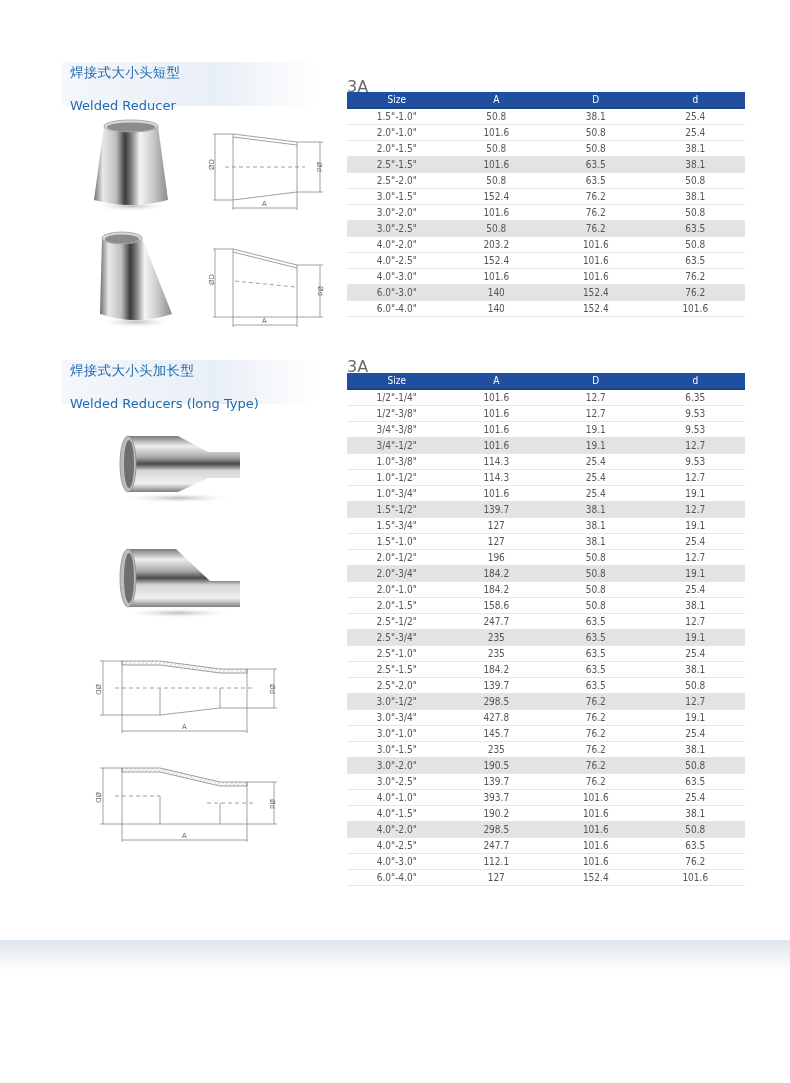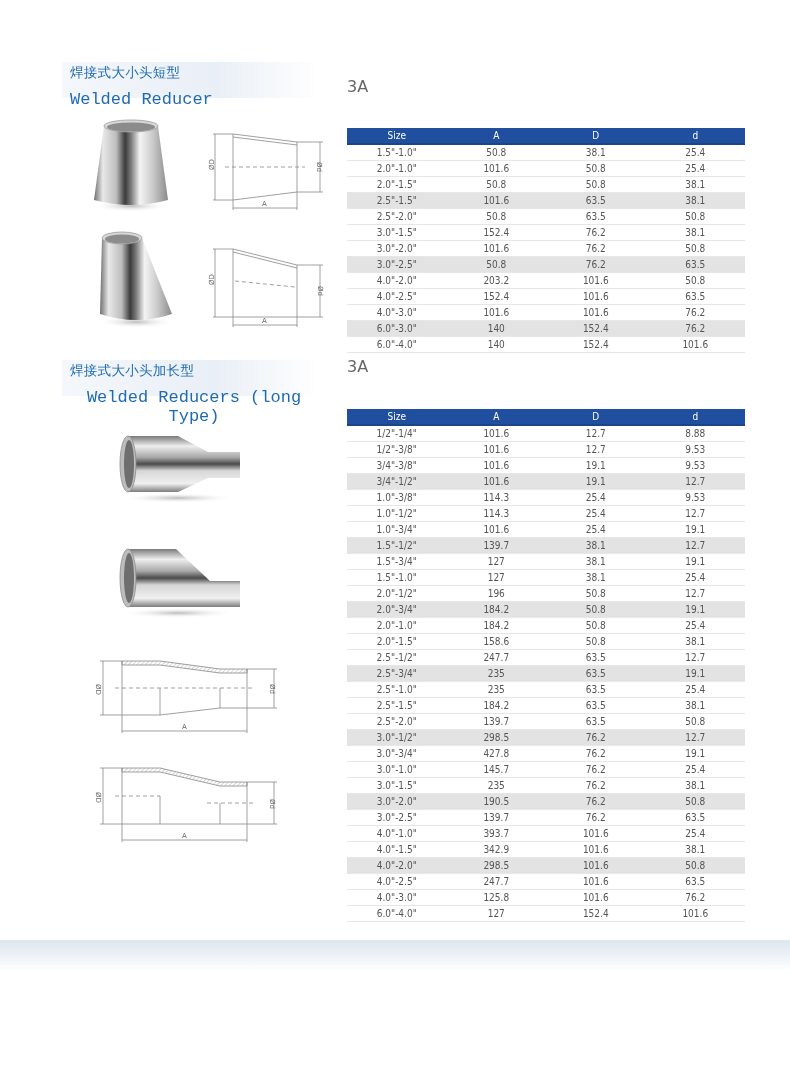--- a/index.html
+++ b/index.html
@@ -1,21 +1,21 @@
 <!DOCTYPE html>
 <html><head>
 <meta charset="utf-8">
 <style>
   html, body { margin:0; padding:0; background:#ffffff; }
   body { width:790px; height:1083px; position:relative; overflow:hidden; font-family:"DejaVu Sans", sans-serif; }
-  .section-title { position:absolute; left:62px; width:256px; height:36px; background:linear-gradient(to right, #f4f7fb 0%, #e9eff6 60%, #ffffff 100%); }
+  .section-title { position:absolute; left:62px; width:256px; height:44px; background:linear-gradient(to right, #f4f7fb 0%, #e9eff6 60%, #ffffff 100%); }
   .section-title .cn { position:absolute; left:8px; top:2px; font-size:13.5px; color:#1e6ab3; letter-spacing:0.3px; }
-  .section-title .en { position:absolute; left:8px; top:28px; font-size:17px; color:#1e6ab3;font-family:Liberation Mono, monospace; }
+  .section-title .en { position:absolute; left:8px; top:36px; font-size:13px; color:#1e6ab3; }
   .std-label { position:absolute; left:347px; font-size:16px; color:#666; }
-  table.spec { position:absolute; left:347px; width:398px; border-collapse:collapse; font-family:"DejaVu Sans Condensed","DejaVu Sans", sans-serif; font-size:10px; color:#555; table-layout:fixed;margin-top:36px; }
+  table.spec { position:absolute; left:347px; width:398px; border-collapse:collapse; font-family:"DejaVu Sans Condensed","DejaVu Sans", sans-serif; font-size:10px; color:#555; table-layout:fixed; }
   table.spec th { background:#1f4f9e; color:#fff; font-weight:normal; height:15px; padding:0; line-height:15px; border-bottom:2px solid #1b4587; }
   table.spec td { height:15px; padding:0; line-height:15px; text-align:center; border-bottom:1px solid #e6e6e6; }
   table.spec tr.shade td { background:#e3e3e3; }
   table.spec col.c1 { width:25%; }
   table.spec col.c2 { width:25%; }
   table.spec col.c3 { width:25%; }
   table.spec col.c4 { width:25%; }
   .photo, .drawing { position:absolute; }
   .footer-band { position:absolute; left:0; top:940px; width:790px; height:30px; background:linear-gradient(to bottom, #dde6ef 0%, #eef2f6 50%, #ffffff 100%); border-top:1px solid #e3e9f0; }
 </style>
@@ -291,21 +291,21 @@
         <th>A</th>
         <th>D</th>
         <th>d</th>
       </tr>
     </thead>
   <tbody>
       <tr>
         <td>1/2"-1/4"</td>
         <td>101.6</td>
         <td>12.7</td>
-        <td>8.88</td>
+        <td>6.35</td>
       </tr>
       <tr>
         <td>1/2"-3/8"</td>
         <td>101.6</td>
         <td>12.7</td>
         <td>9.53</td>
       </tr>
       <tr>
         <td>3/4"-3/8"</td>
         <td>101.6</td>
@@ -445,39 +445,39 @@
         <td>63.5</td>
       </tr>
       <tr>
         <td>4.0"-1.0"</td>
         <td>393.7</td>
         <td>101.6</td>
         <td>25.4</td>
       </tr>
       <tr>
         <td>4.0"-1.5"</td>
-        <td>342.9</td>
+        <td>190.2</td>
         <td>101.6</td>
         <td>38.1</td>
       </tr>
       <tr class="shade">
         <td>4.0"-2.0"</td>
         <td>298.5</td>
         <td>101.6</td>
         <td>50.8</td>
       </tr>
       <tr>
         <td>4.0"-2.5"</td>
         <td>247.7</td>
         <td>101.6</td>
         <td>63.5</td>
       </tr>
       <tr>
         <td>4.0"-3.0"</td>
-        <td>125.8</td>
+        <td>112.1</td>
         <td>101.6</td>
         <td>76.2</td>
       </tr>
       <tr>
         <td>6.0"-4.0"</td>
         <td>127</td>
         <td>152.4</td>
         <td>101.6</td>
       </tr>
     </tbody>

